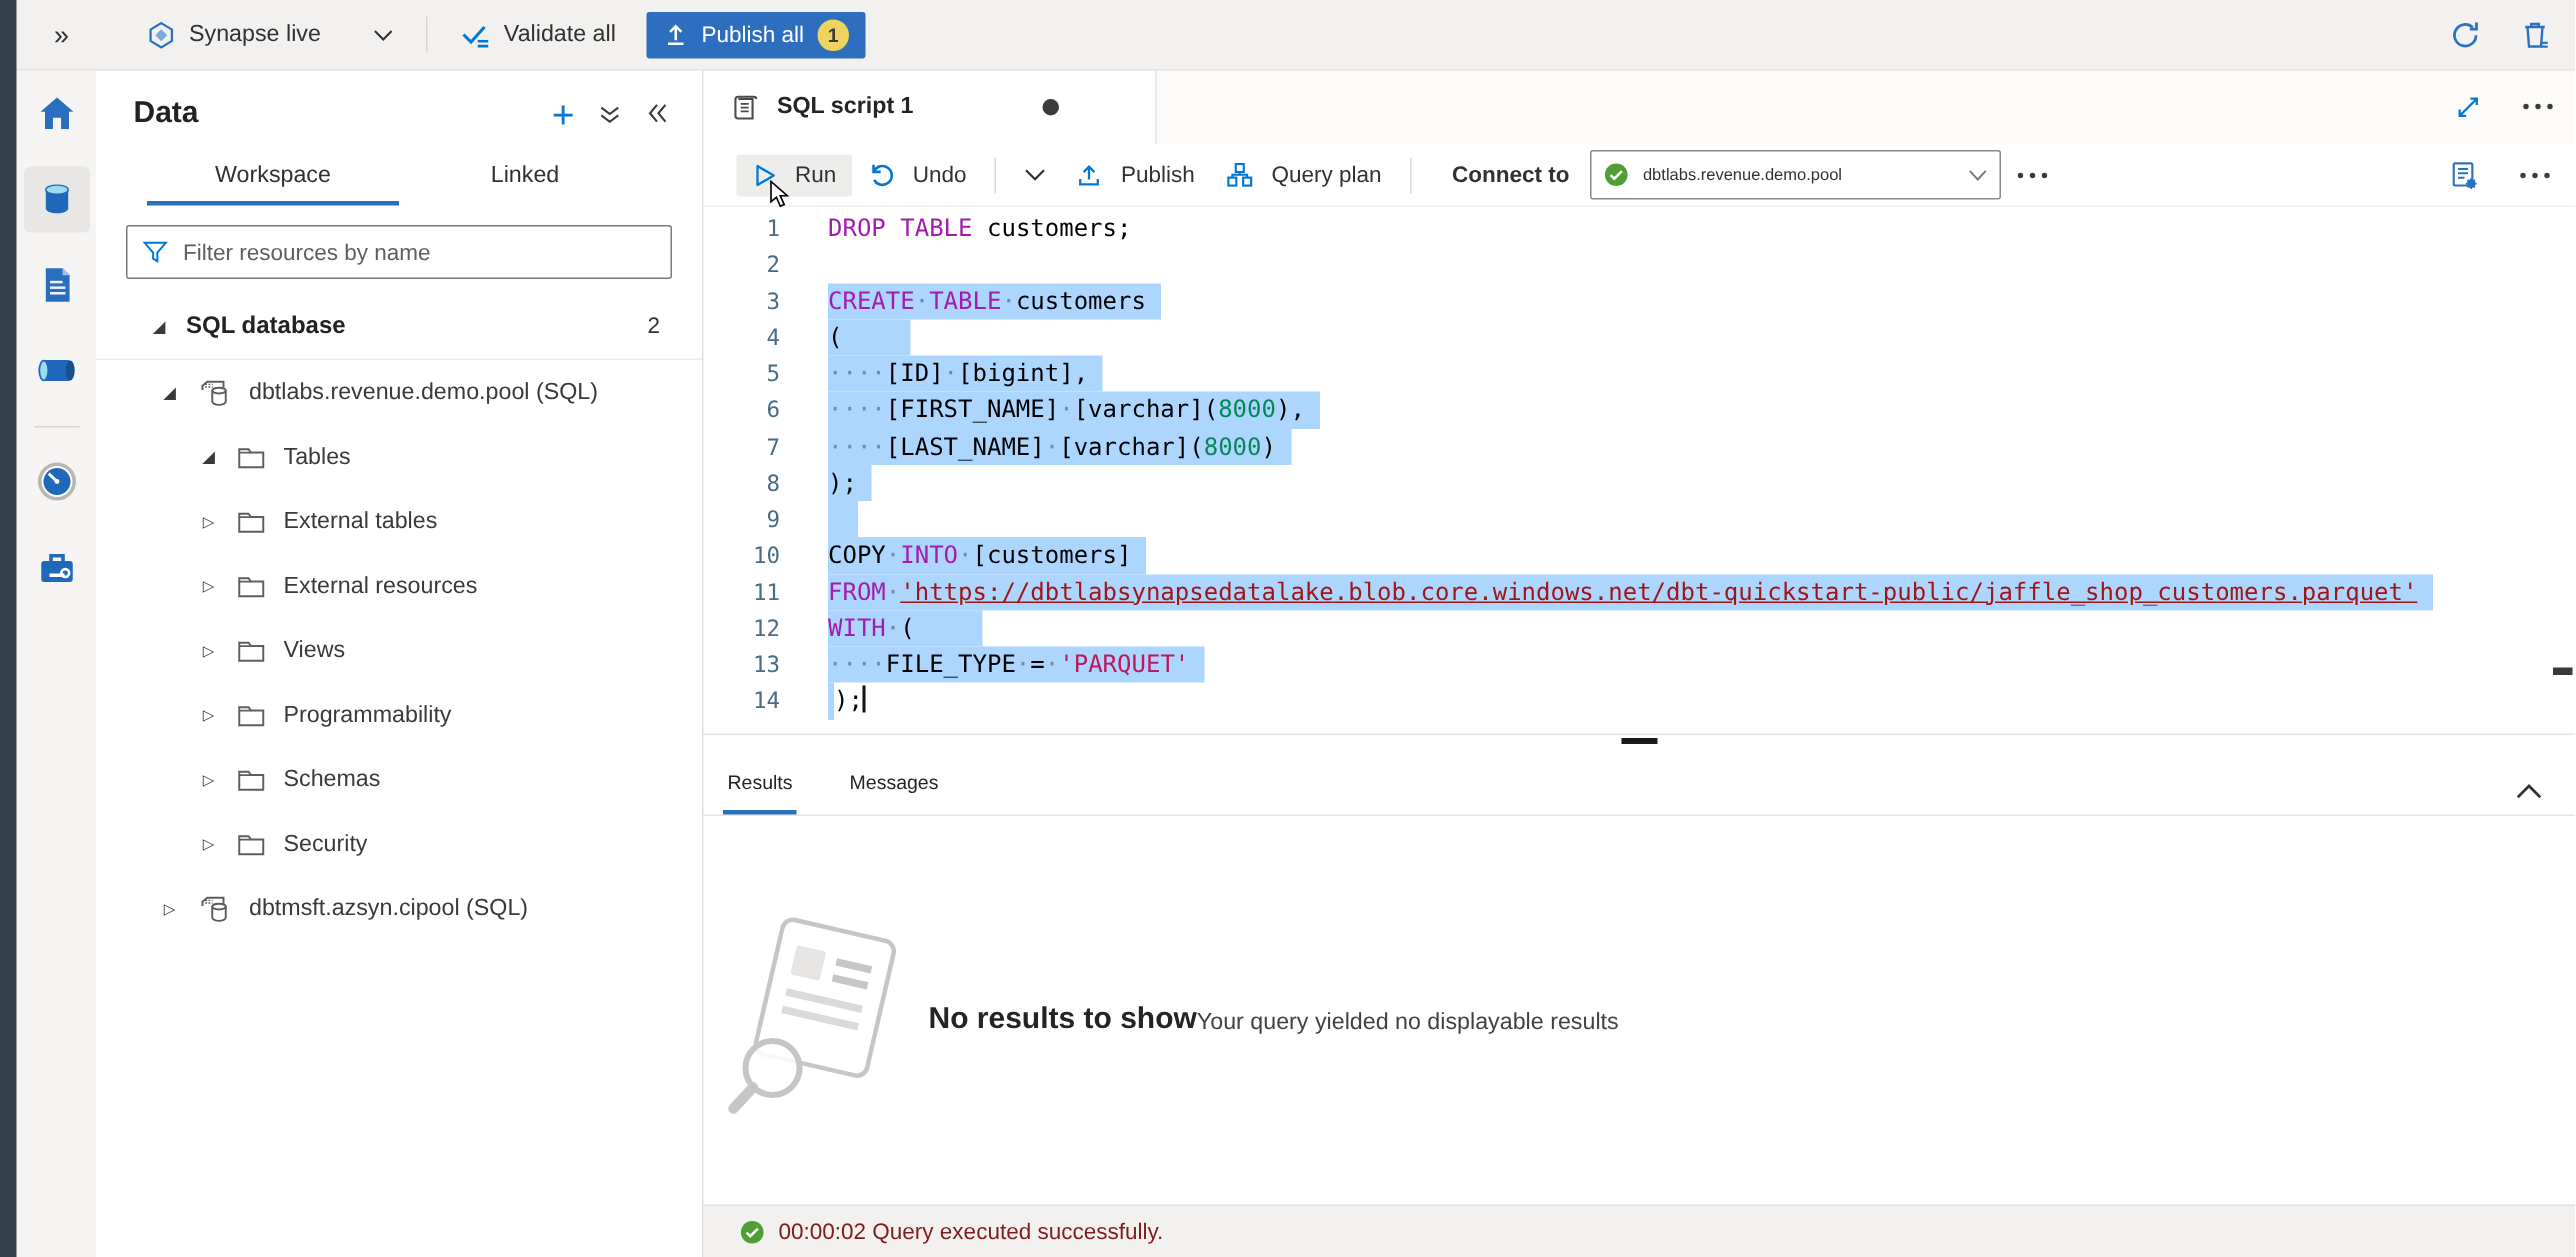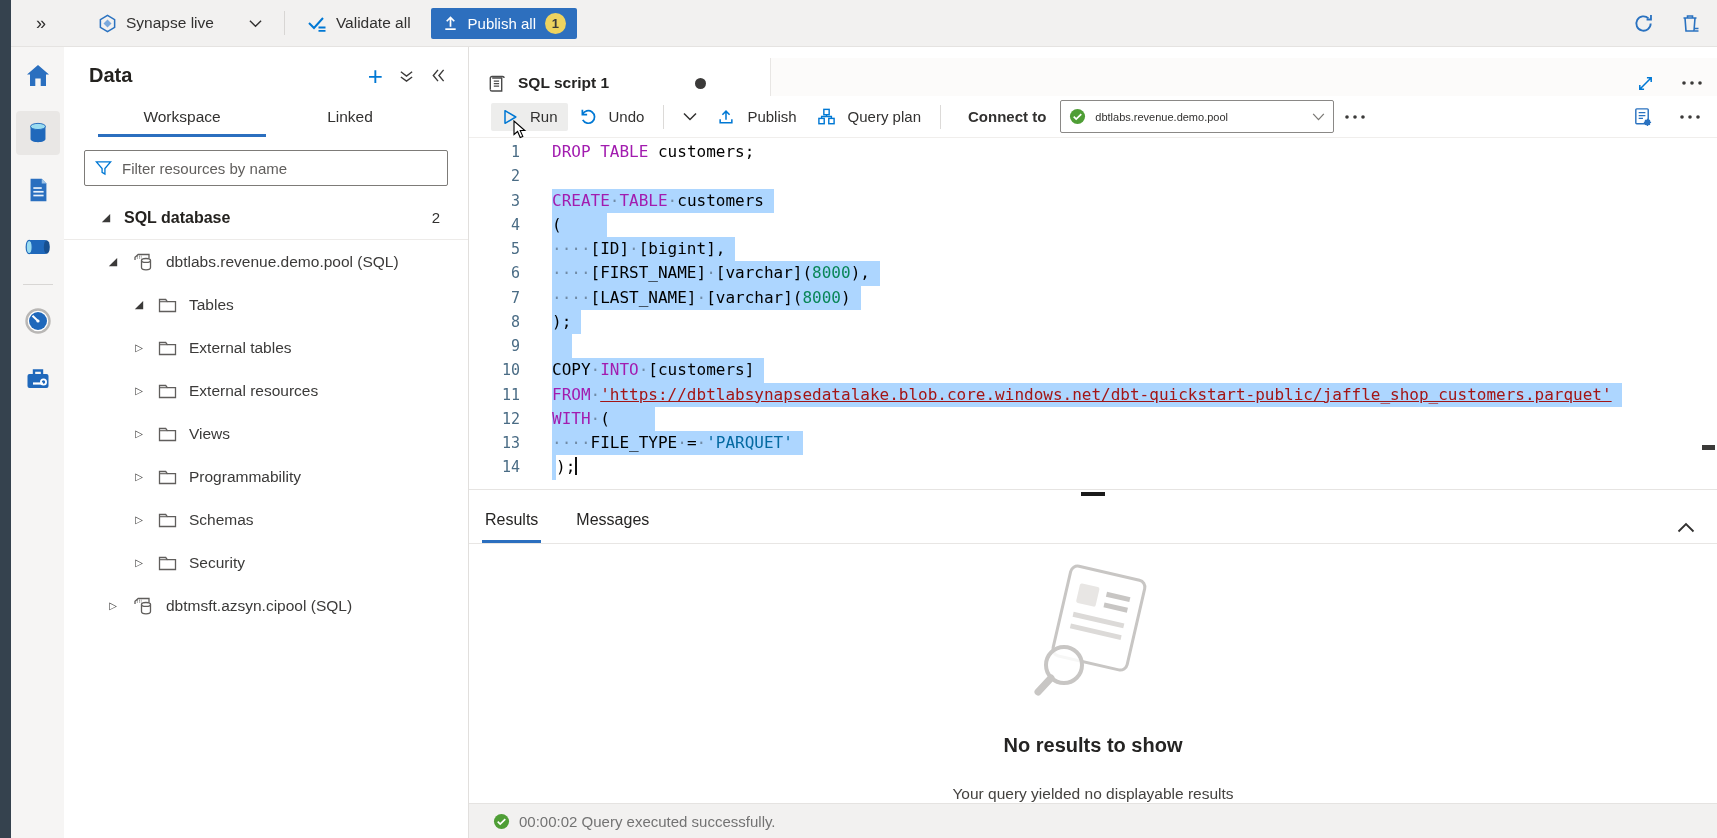--- a/index.html
+++ b/index.html
@@ -54,21 +54,21 @@
   .tri{width:16px;text-align:center;font-size:10px;color:#3b3a39;flex:0 0 16px;}
   .tri.exp{font-size:11px;}
   .ticon{margin-left:11px;flex:0 0 auto;}
   .tlabel{margin-left:12px;font-size:15.5px;color:#3b3a39;white-space:nowrap;}
   .trow.hdr .tlabel{font-size:16px;font-weight:600;color:#24221f;margin-left:10px;}
   .tcount{margin-left:auto;margin-right:28px;font-size:15px;color:#323130;}
 
   
   .pane{position:absolute;left:469px;top:46px;right:0;bottom:0;background:#fff;}
   .tabrow{position:absolute;left:0;top:0;right:0;height:50px;border-bottom:1px solid #eceae8;
-          background:#fcfbfa;margin-top:12px;}
+          background:#fcfbfa;}
   .etab{position:absolute;left:0;top:0;width:302px;height:50px;background:#fff;
         border-right:1px solid #e8e6e4;display:flex;align-items:center;padding-left:18px;
         box-sizing:border-box;}
   .etab-title{margin-left:11px;font-size:15.5px;font-weight:600;color:#252423;}
   .dirty{width:11px;height:11px;border-radius:50%;background:#3b3a39;margin-left:auto;margin-right:64px;}
   .tabrow-icons{position:absolute;right:14px;top:0;height:50px;display:flex;align-items:center;gap:26px;}
 
   .etoolbar{position:absolute;left:0;top:50px;right:0;height:41px;display:flex;align-items:center;
           padding-left:22px;border-bottom:1px solid #f0eeec;background:#fff;}
   .tb-btn{display:flex;align-items:center;gap:12px;font-size:15px;color:#323130;
@@ -87,43 +87,43 @@
   .code-row{display:flex;height:24.25px;line-height:24.25px;white-space:pre;}
   .gut{flex:0 0 62px;width:62px;text-align:right;padding-right:11px;box-sizing:border-box;
        color:#4a6c85;font-size:15px;user-select:none;}
   .lc{padding-left:21px;white-space:pre;}
   .selwrap{background:#add6ff;display:inline-block;height:24.25px;white-space:pre;}
   .sliver{display:inline-block;width:4px;height:24.25px;background:#add6ff;vertical-align:top;}
   .caret{display:inline-block;width:2px;height:18px;background:#111;vertical-align:-3px;}
   .tk-kw{color:#a21caf;}
   .tk-pl{color:#000;}
   .tk-num{color:#098658;}
-  .tk-str{color:#0369a1;}
+  .tk-str{color:#be185d;}
   .tk-url{color:#a31515;text-decoration:underline;}
   .tk-ws{color:rgba(0,0,0,0.35);}
   .ruler-mark{position:absolute;right:2px;top:308px;width:13px;height:5px;background:#3b3a39;}
 
   .splitter{position:absolute;left:0;top:443px;right:0;height:10px;border-top:1px solid #e6e4e2;background:#fff;}
   .grip{width:24px;height:4px;background:#1a1a1a;margin:2px auto 0 auto;cursor:row-resize;}
 
   
   .restabs{position:absolute;left:0;top:453px;right:0;height:45px;display:flex;align-items:flex-end;
         padding-left:13px;border-bottom:1px solid #e8e6e4;box-sizing:border-box;background:#fff;}
-  .res-tab{font-size:16px;color:#252423;padding:0 3px 11px 3px;margin-right:32px;
+  .res-tab{font-size:13px;color:#252423;padding:0 3px 11px 3px;margin-right:32px;
         border-bottom:3px solid transparent;cursor:pointer;}
   .res-tab.active{border-bottom-color:#2b6fbf;}
   .res-collapse{margin-left:auto;margin-right:22px;margin-bottom:10px;cursor:pointer;}
   .resbody{position:absolute;left:0;top:498px;right:0;bottom:35px;background:#fff;
-        display:flex;flex-direction:column;align-items:center;justify-content:space-between;}
+        display:flex;flex-direction:row;align-items:center;}
   .empty-ill{margin-top:18px;}
   .empty-title{font-size:20px;font-weight:600;color:#252423;margin-top:12px;}
   .empty-sub{font-size:15.5px;color:#44423f;margin-top:16px;}
   .statusbar{position:absolute;left:0;bottom:0;right:0;height:35px;background:#f2f1f0;
         border-top:1px solid #e5e3e1;display:flex;align-items:center;padding-left:24px;gap:9px;
-        font-size:15px;color:#737373;box-sizing:border-box;}
+        font-size:15px;color:#7f1d1d;box-sizing:border-box;}
 
   .pointer-cursor{position:absolute;left:44px;top:74px;z-index:9;pointer-events:none;}
 </style>
 </head>
 <body>
 
 <div class="app">
 
   <div class="topbar">
     <span class="tb-expand">»</span>

